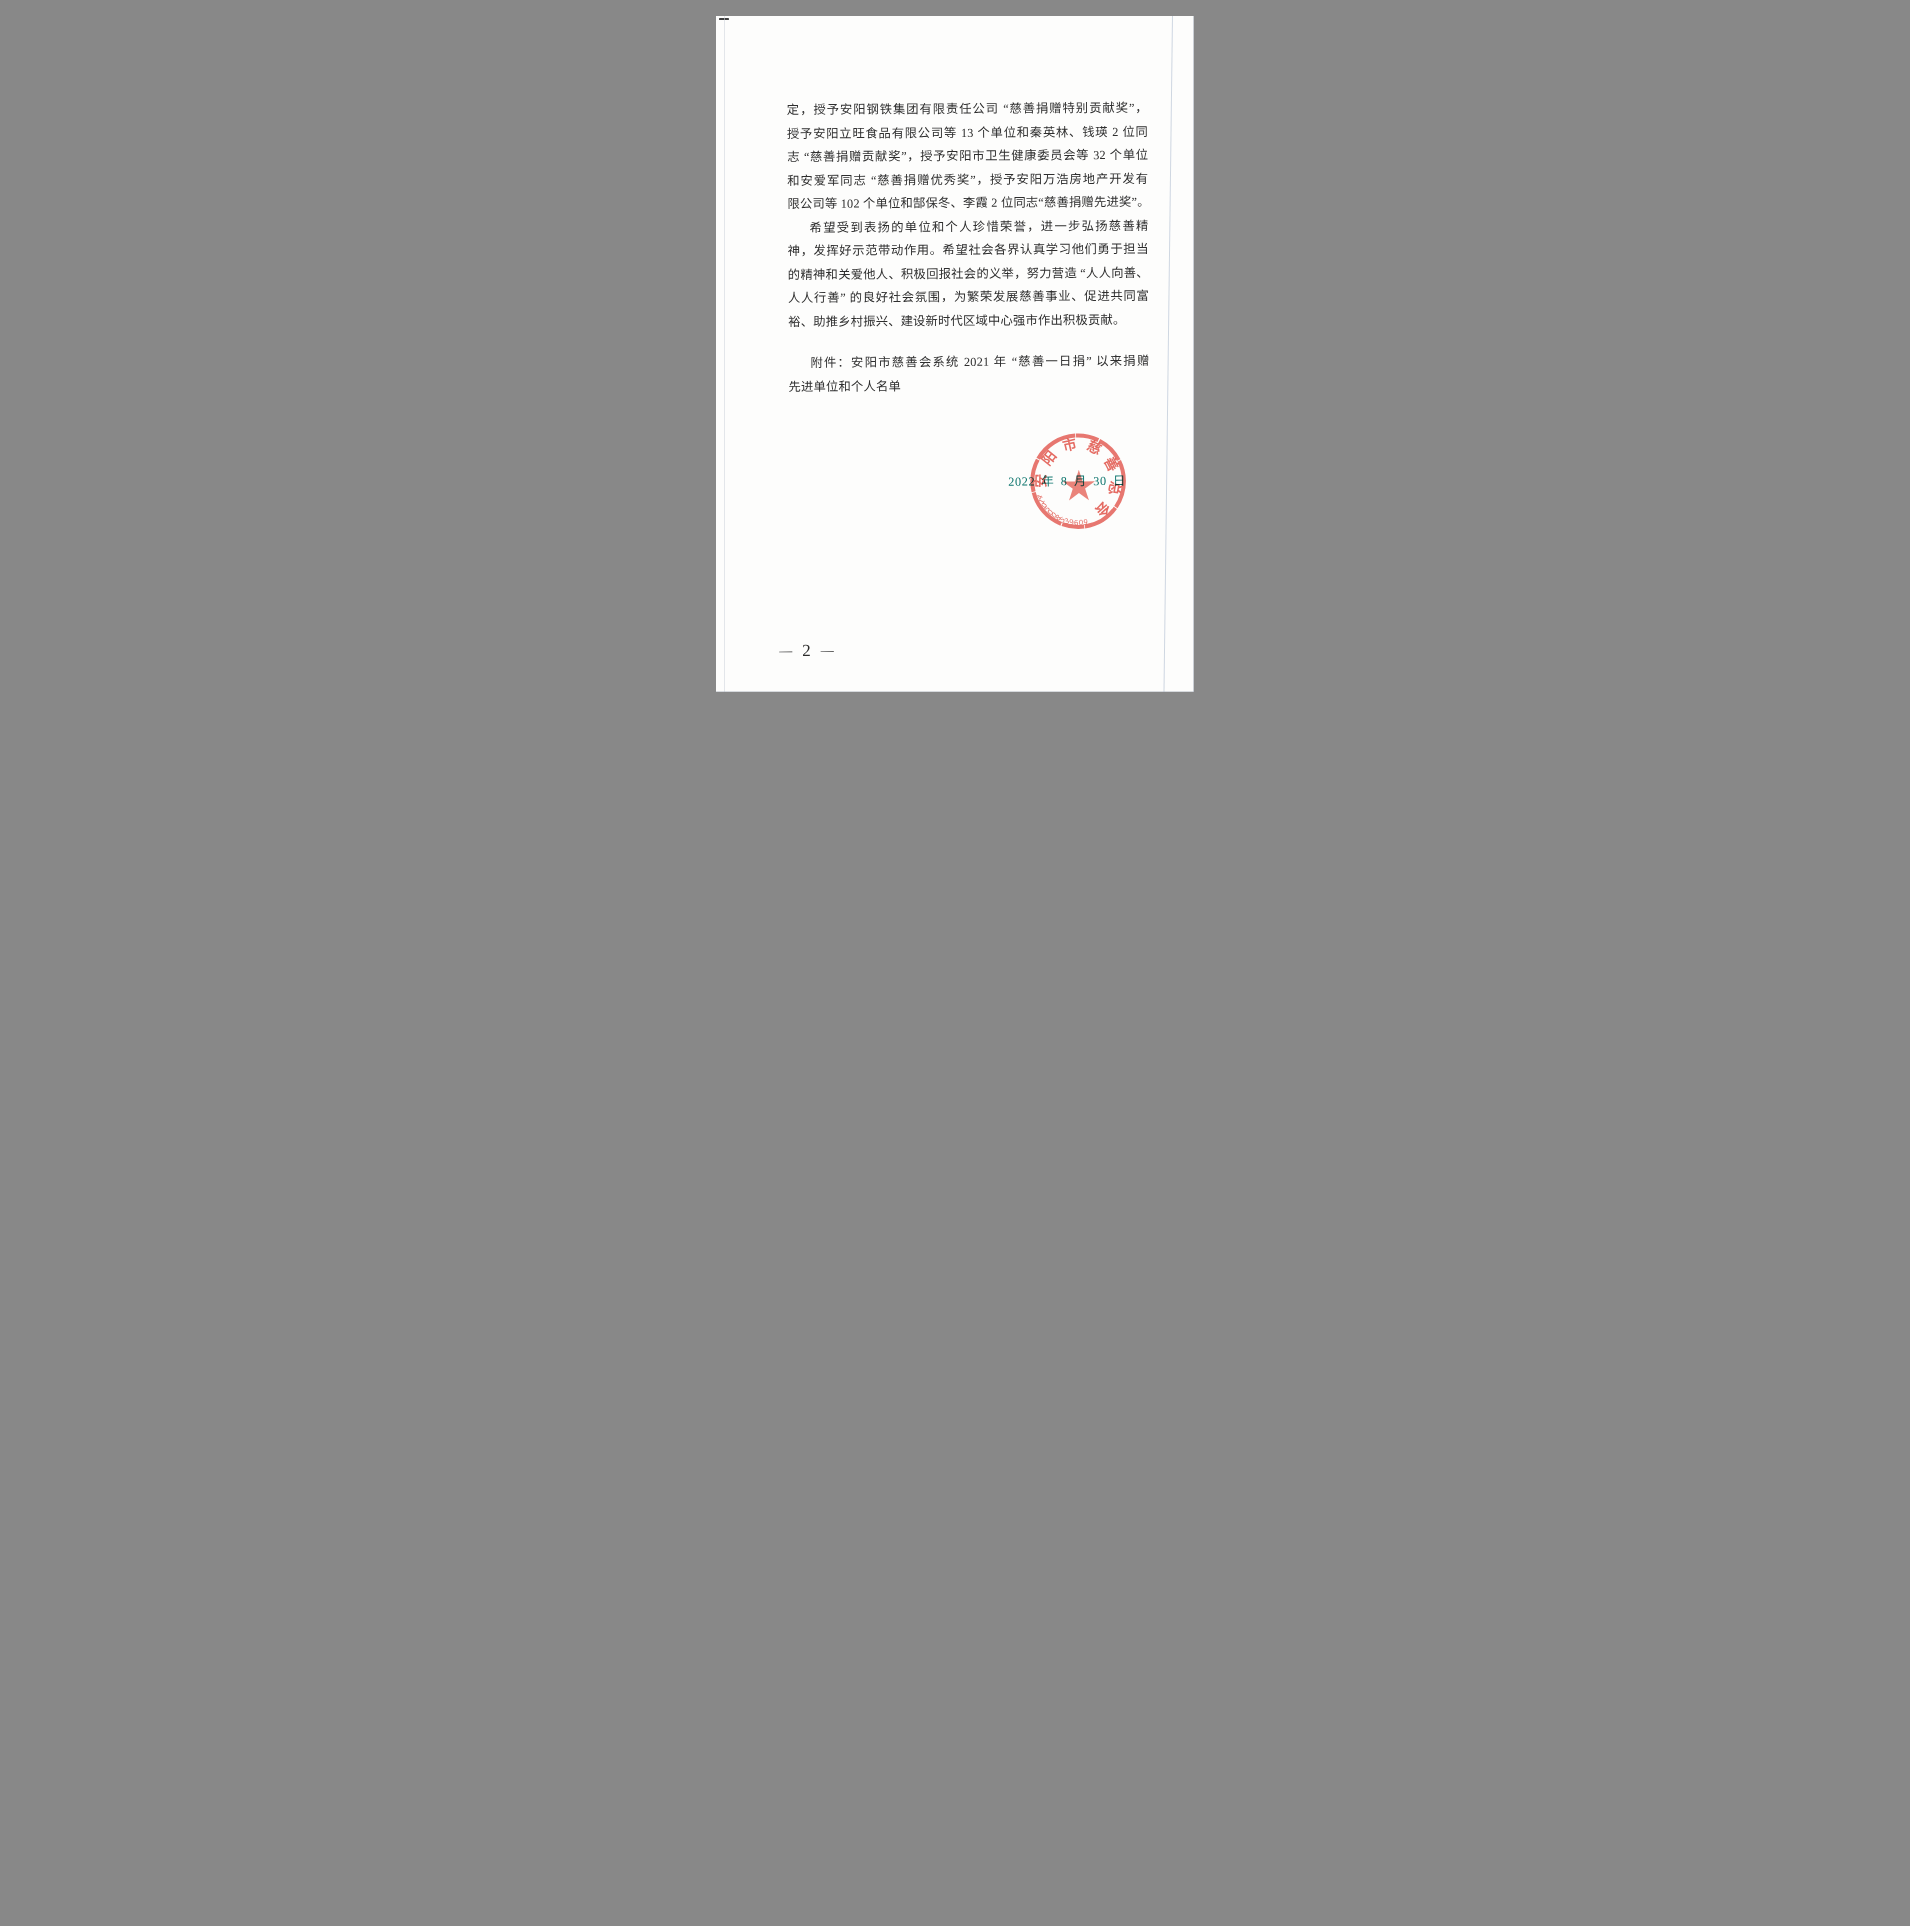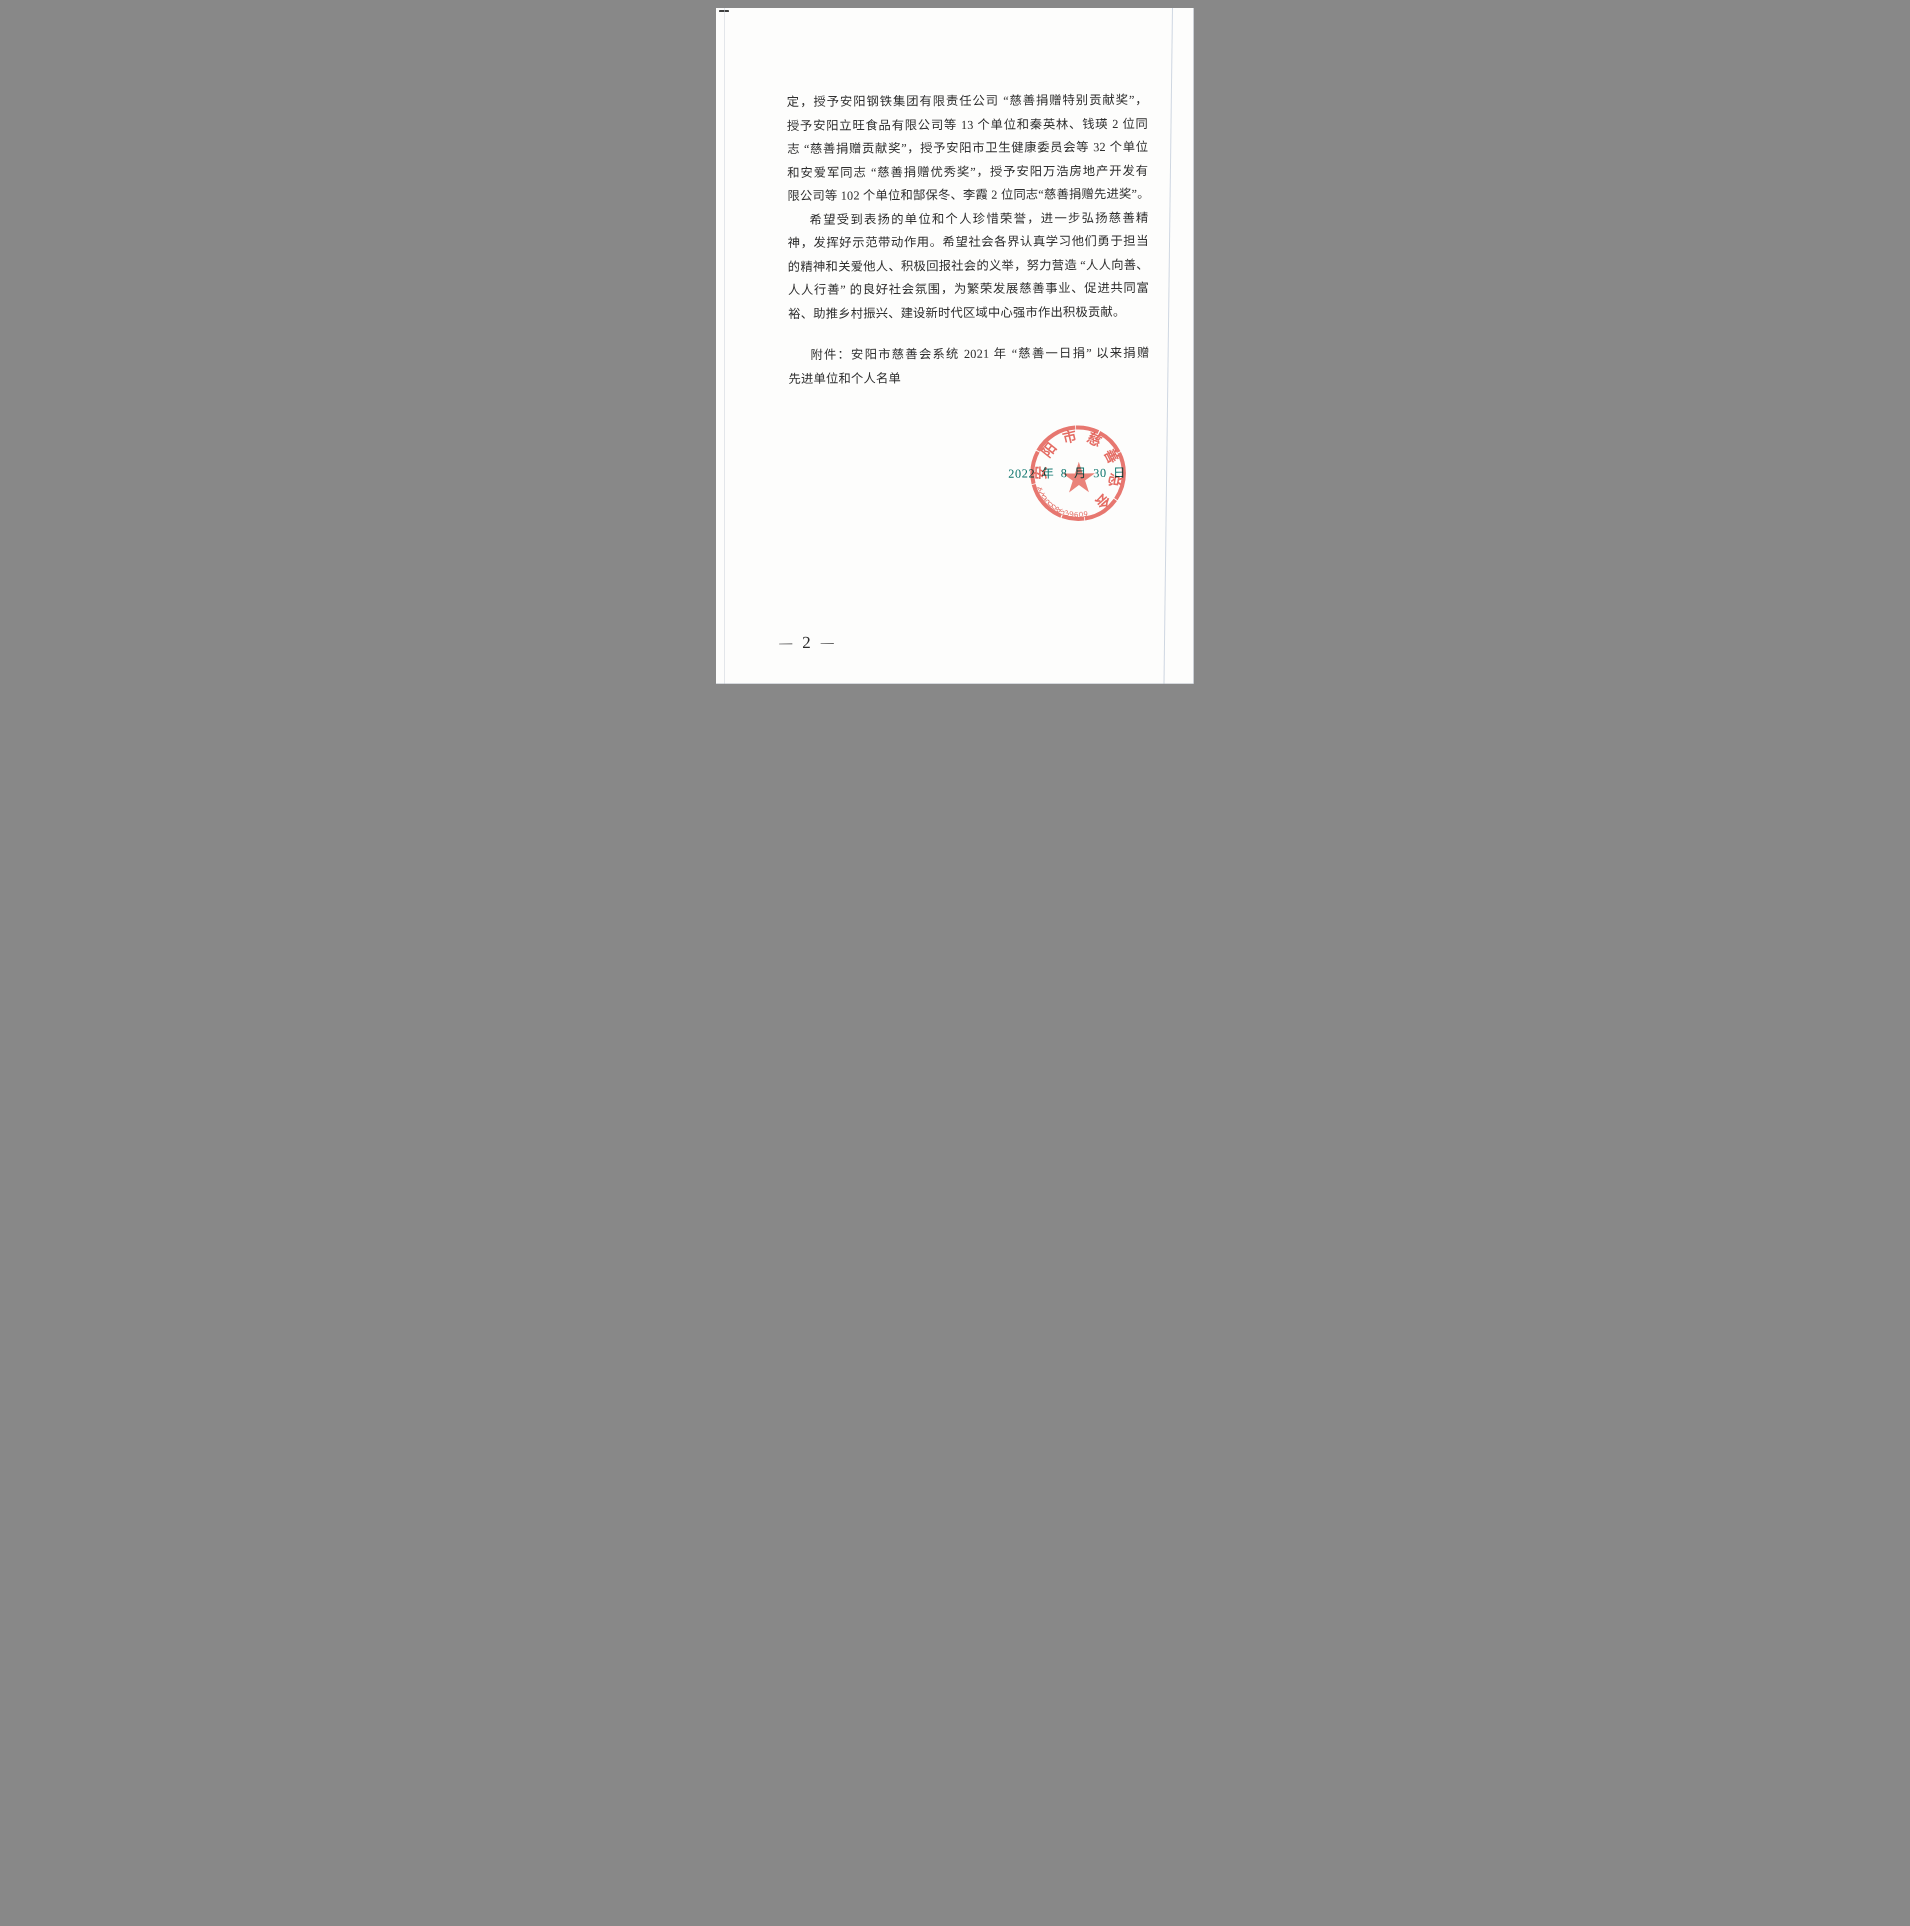--- a/index.html
+++ b/index.html
@@ -1,19 +1,19 @@
 <!DOCTYPE html>
 <html lang="zh-CN" style="font-size:6.2px"><head>
 <meta charset="utf-8">
 <style>
   html,body{margin:0;padding:0;background:#888;}
   .page{
     position:relative;
     width:478px;height:676px;
-    margin:8px auto;
+    margin:16px auto;
     background:#fdfdfc;
     overflow:hidden;
     font-family:"Liberation Serif","DejaVu Serif",serif;
     color:#2e2e2e;
   }
   .sheet{
     position:absolute;inset:0;
     transform:rotate(-0.35deg);
     transform-origin:50% 42%;
   }

